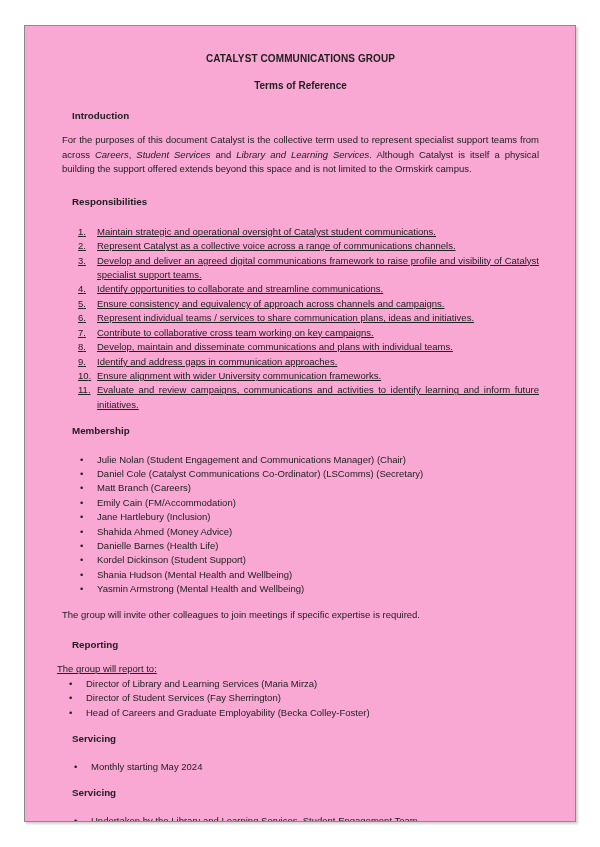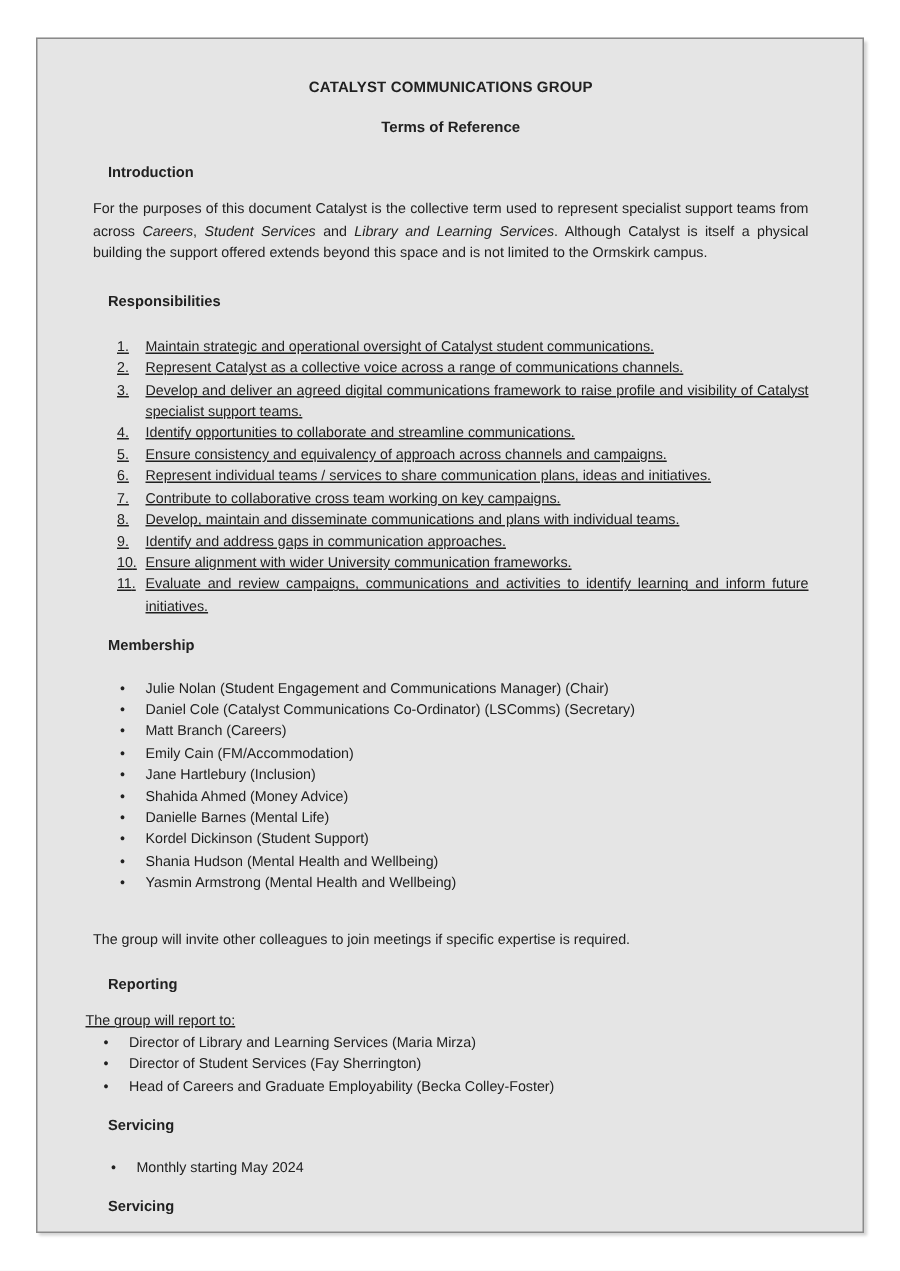--- a/index.html
+++ b/index.html
@@ -15,21 +15,21 @@
     font-family: "Liberation Sans", "DejaVu Sans", sans-serif;
     color: #212121;
   }
   .page {
     position: absolute;
     left: 24px;
     top: 25px;
     width: 552px;
     height: 797px;
     box-sizing: border-box;
-    background: #e5e5e5;
+    background: #f9a8d4;
     border: 1.5px solid #8a8a8a;
     box-shadow: 2px 2px 2px rgba(0,0,0,0.18);
     overflow: hidden;
   }
   .content {
     padding: 26px 36px 0 37px;
     font-size: 9.5px;
     line-height: 14.4px;
     color: #212121;
   }
@@ -86,21 +86,21 @@
   }
   ul.bullist li {
     display: grid;
     grid-template-columns: 17px 1fr;
   }
   ul.bullist li::before {
     content: "\2022";
   }
   ul.tight { margin-top: 0; }
   ul.small-indent { padding-left: 12px; }
-  .memb-note { margin-top: 23px; }
+  .memb-note { margin-top: 11px; }
   .outdent { margin-left: -5px; }
   .report-intro { margin: 9px 0 0 0; text-decoration: underline; }
 </style>
 </head>
 <body>
 
 <div class="canvas">
   <div class="page">
     <div class="content">
 
@@ -179,21 +179,21 @@
 
           <li>
             <span>Jane Hartlebury (Inclusion)</span>
           </li>
 
           <li>
             <span>Shahida Ahmed (Money Advice)</span>
           </li>
 
           <li>
-            <span>Danielle Barnes (Mental Life)</span>
+            <span>Danielle Barnes (Health Life)</span>
           </li>
 
           <li>
             <span>Kordel Dickinson (Student Support)</span>
           </li>
 
           <li>
             <span>Shania Hudson (Mental Health and Wellbeing)</span>
           </li>
 

